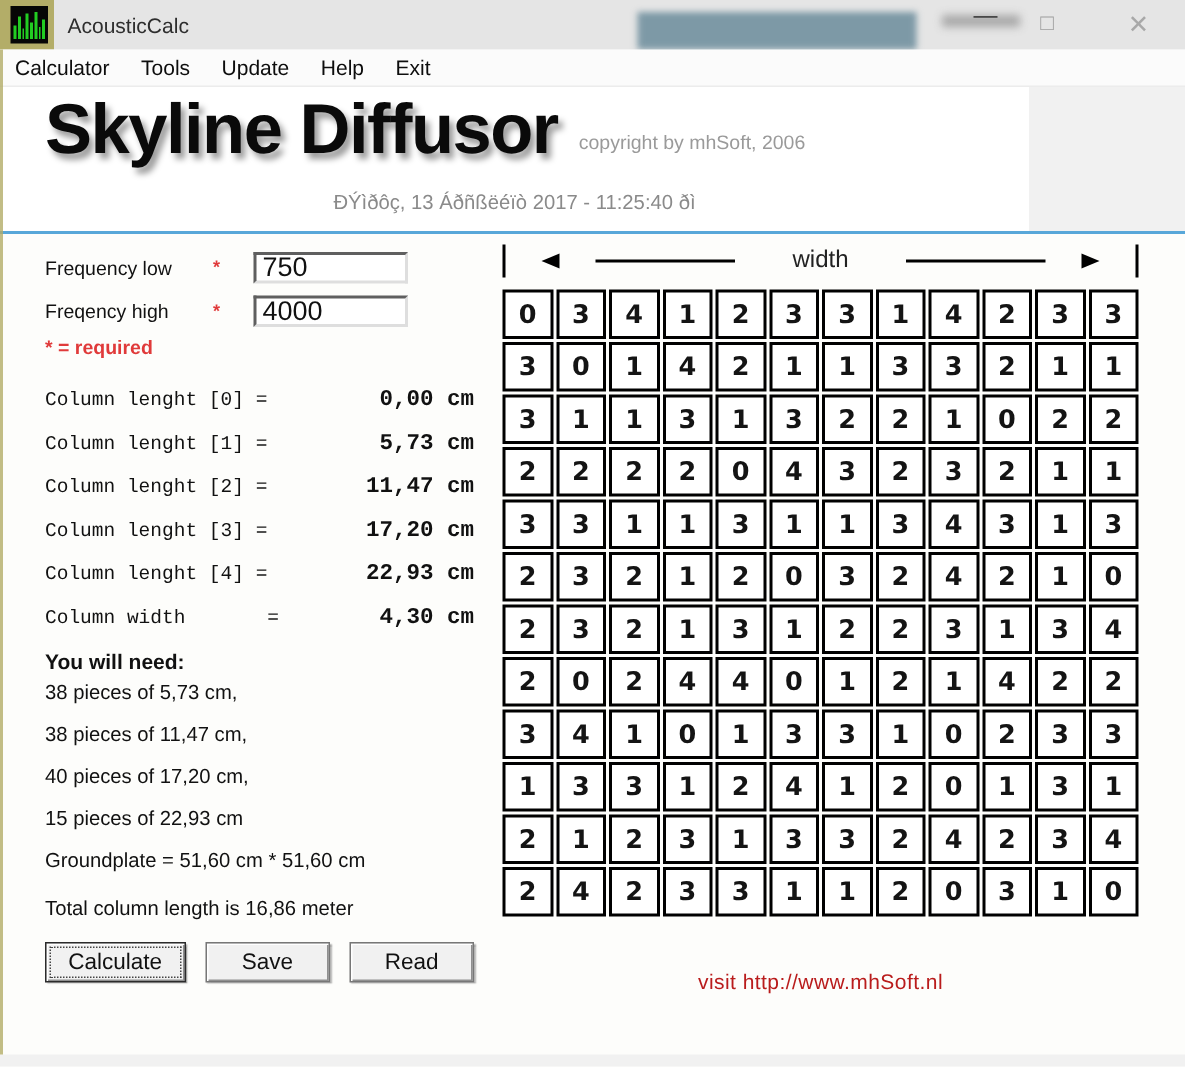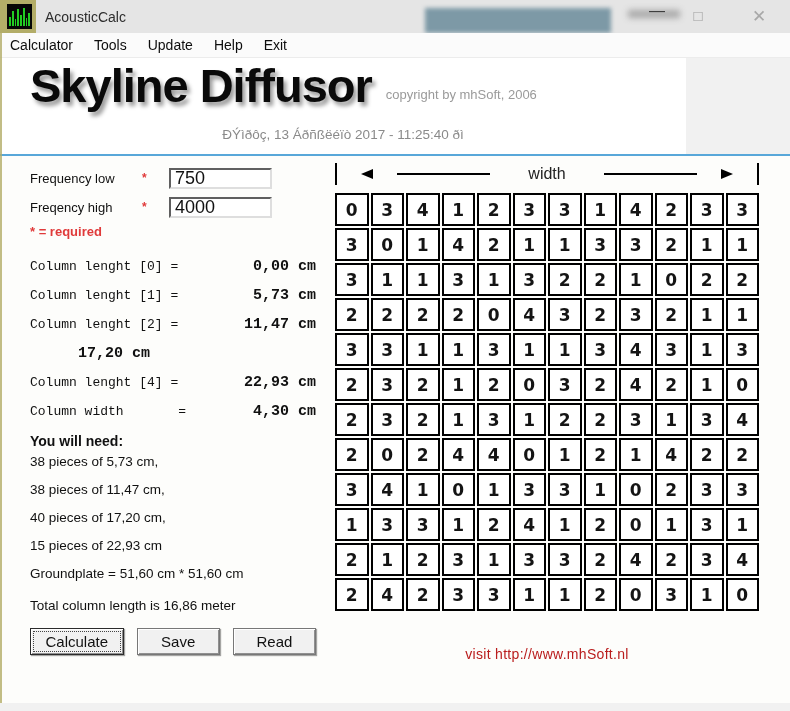--- a/index.html
+++ b/index.html
@@ -127,20 +127,21 @@
         </div>
         <div class="result-row">
           <span class="result-label">Column lenght [1] =</span>
           <span class="result-value">5,73 cm</span>
         </div>
         <div class="result-row">
           <span class="result-label">Column lenght [2] =</span>
           <span class="result-value">11,47 cm</span>
         </div>
         <div class="result-row">
+          <span class="result-label">Column lenght [3] =</span>
           <span class="result-value">17,20 cm</span>
         </div>
         <div class="result-row">
           <span class="result-label">Column lenght [4] =</span>
           <span class="result-value">22,93 cm</span>
         </div>
         <div class="result-row">
           <span class="result-label">Column width       =</span>
           <span class="result-value">4,30 cm</span>
         </div>

